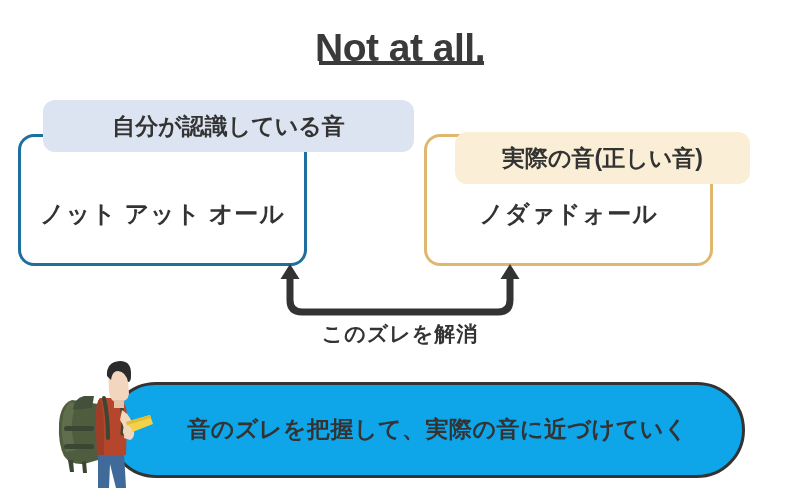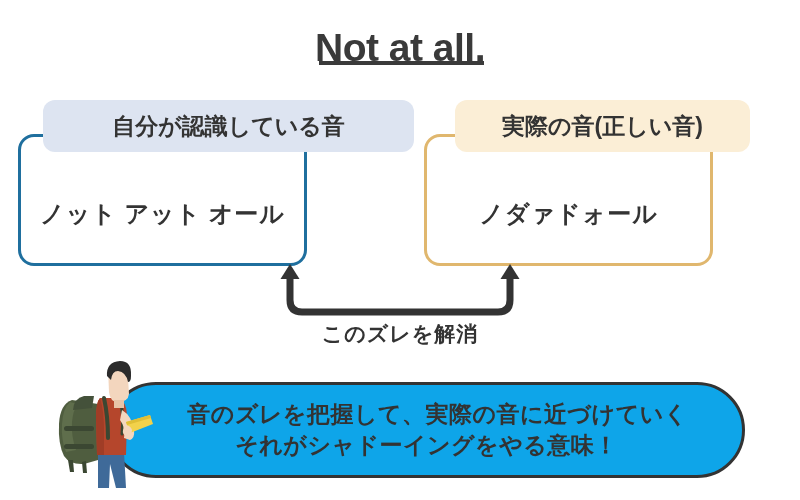--- a/index.html
+++ b/index.html
@@ -79,21 +79,21 @@
     border-radius: 12px;
     text-align: center;
     font-size: 23px;
     font-weight: bold;
     color: #333333;
     white-space: nowrap;
     padding: 0 14px;
     box-sizing: border-box;
   }
   .cmp-pill.left  { left: 43px;  width: 371px; background: #dde4f1; }
-  .cmp-pill.right { left: 455px; width: 295px; background: #fbeed6; }
+  .cmp-pill.right { left: 455px; width: 295px; background: #fbeed6; margin-top: 32px; }
 
   
   .u-arrow {
     position: absolute;
     left: 278px;
     top: 258px;
     width: 244px;
     height: 62px;
   }
 
@@ -172,21 +172,20 @@
     <path d="M12,20 L12,42 Q12,54 24,54 L220,54 Q232,54 232,42 L232,20" fill="none" stroke="#333333" stroke-width="7" stroke-linecap="round" stroke-linejoin="round"></path>
     <path d="M12,6 L2.5,21 L21.5,21 Z" fill="#333333"></path>
     <path d="M232,6 L222.5,21 L241.5,21 Z" fill="#333333"></path>
   </svg>
 
   <div class="gap-label">このズレを解消</div>
 
   <div class="bubble">
     <div class="bubble-text">
       <div class="bubble-line l1">音のズレを把握して、実際の音に近づけていく</div>
-      <div class="bubble-line l2">それがシャドーイングをやる意味！</div>
     </div>
   </div>
 
   <svg class="character" viewBox="0 0 112 130">
 
     <g>
       <path d="M20,40 Q8,44 7,64 Q6,84 12,96 Q18,105 32,104 L46,100 L46,44 Z" fill="#4f5d3f"></path>
       <path d="M18,42 Q11,48 10,64 Q9,80 14,92 L24,90 Q19,76 20,62 Q21,50 26,44 Z" fill="#5f6e4c"></path>
       <path d="M32,36 Q22,38 21,50 L40,48 L42,36 Z" fill="#44513a"></path>
       <rect x="12" y="66" width="30" height="5" rx="2.5" fill="#3b4732"></rect>

